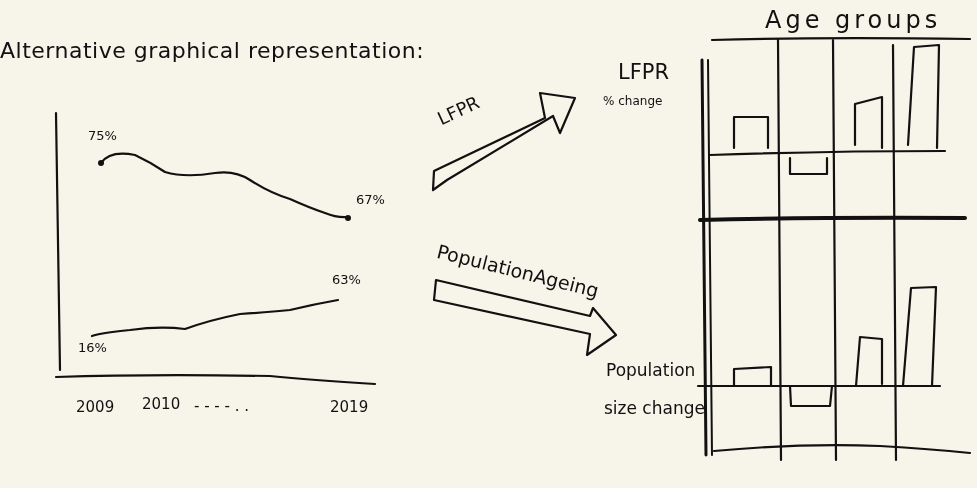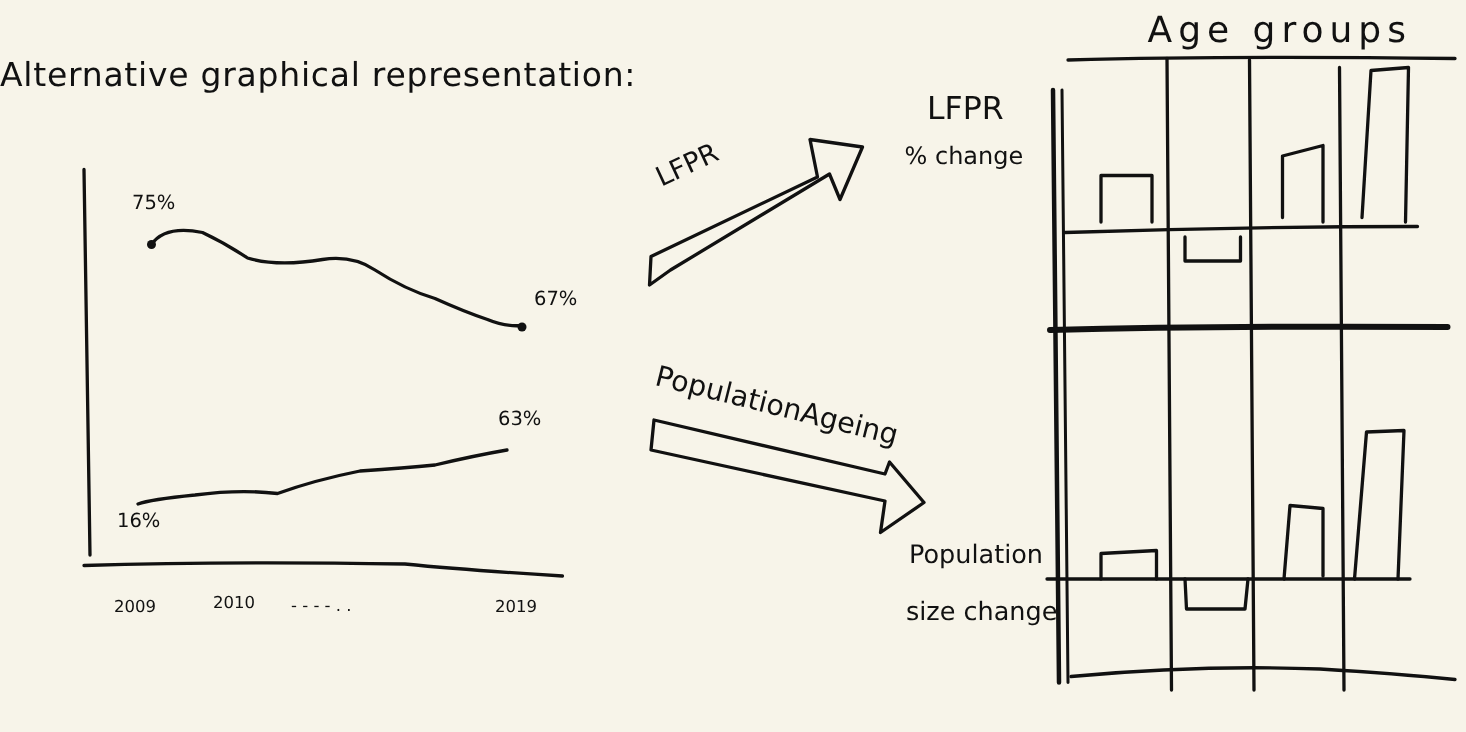--- a/index.html
+++ b/index.html
@@ -7,21 +7,21 @@
     width:977px; height:488px; overflow:hidden;
     background:#f7f4e9;
     font-family:"DejaVu Sans", sans-serif;
     color:#111;
     position:relative;
   }
   .hand { font-family:"DejaVu Sans", sans-serif; color:#111; position:absolute; white-space:nowrap; }
   svg { position:absolute; left:0; top:0; }
   .title { left:0; top:38px; font-size:22px; letter-spacing:0.5px; }
   .lbl-sm { font-size:13px; }
-  .lbl-yr { font-size:11px; }
+  .lbl-yr { font-size:15px; }
   .lbl-mid { font-size:18px; }
   .lbl-big { font-size:24px; }
 </style>
 </head>
 <body>
 
 <div class="hand title">Alternative graphical representation:</div>
 
 <svg width="977" height="488">
   <g fill="none" stroke="#111" stroke-width="2.2" stroke-linecap="round" stroke-linejoin="round">
@@ -75,15 +75,15 @@
 <div class="hand lbl-yr" style="left:76px;top:398px;">2009</div>
 <div class="hand lbl-yr" style="left:142px;top:395px;">2010</div>
 <div class="hand lbl-yr" style="left:194px;top:397px;">- - - - . .</div>
 <div class="hand lbl-yr" style="left:330px;top:398px;">2019</div>
 
 <div class="hand lbl-mid" style="left:434px;top:110px;transform:rotate(-25deg);transform-origin:left top;">LFPR</div>
 <div class="hand" style="left:440px;top:240px;font-size:19px;transform:rotate(14deg);transform-origin:left top;">PopulationAgeing</div>
 
 <div class="hand lbl-big" style="left:765px;top:6px;letter-spacing:4px;">Age groups</div>
 <div class="hand" style="left:618px;top:60px;font-size:21px;">LFPR</div>
-<div class="hand" style="left:603px;top:94px;font-size:16px;">% change</div>
+<div class="hand" style="left:603px;top:94px;font-size:12px;">% change</div>
 <div class="hand" style="left:606px;top:360px;font-size:17px;text-align:center;">Population</div>
 <div class="hand" style="left:604px;top:398px;font-size:17px;">size change</div>
 
 </body></html>

